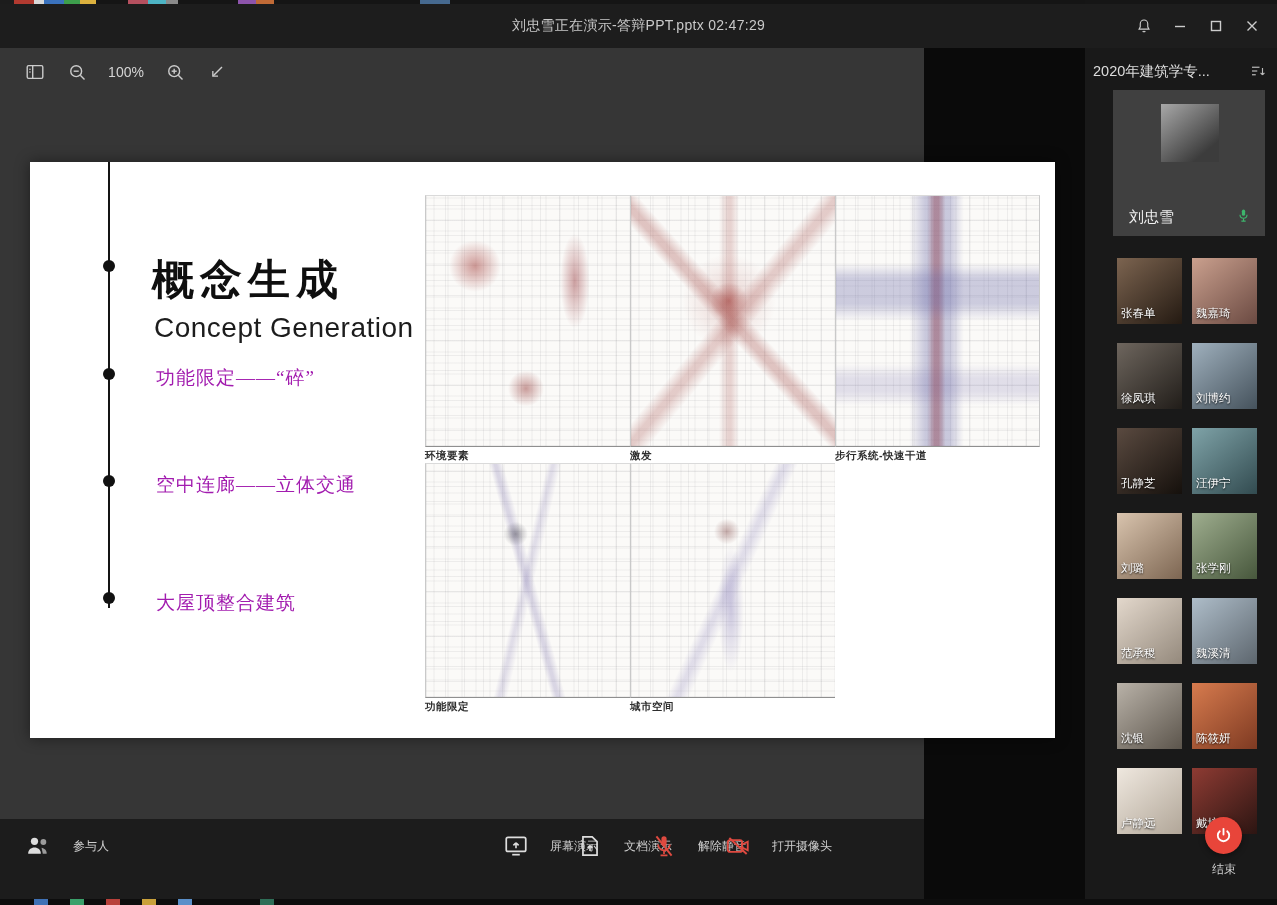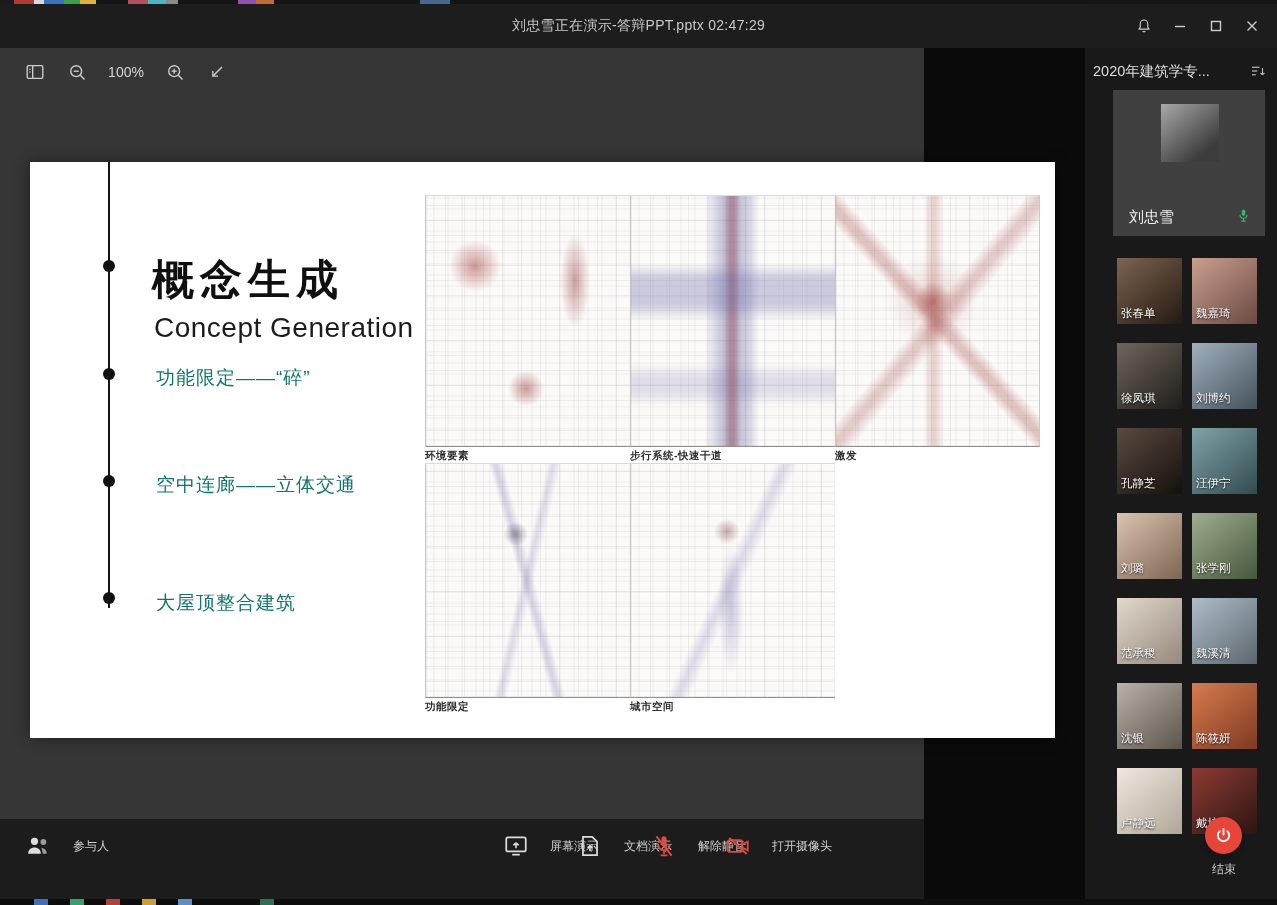--- a/index.html
+++ b/index.html
@@ -70,22 +70,22 @@
     position:absolute;left:122px;top:90px;
     font-family:"DejaVu Serif","Liberation Serif",serif;
     font-size:42px;font-weight:600;letter-spacing:6px;color:#0f0f0f;
   }
   .slide-title-en{
     position:absolute;left:124px;top:150px;
     font-size:28px;color:#1c1c1c;letter-spacing:.5px;
   }
   .bullet{
     position:absolute;left:126px;
-    font-family:Liberation Sans, sans-serif;
-    font-size:19px;color:#0f766e;letter-spacing:1px;
+    font-family:Liberation Serif, serif;
+    font-size:19px;color:#a21caf;letter-spacing:1px;
   }
   .bullet-0{top:203px;} .bullet-1{top:310px;} .bullet-2{top:428px;}
 
   
   .map-grid{
     position:absolute;left:395px;top:33px;width:615px;
     display:grid;grid-template-columns:repeat(3,1fr);
   }
   .map-cell{display:flex;flex-direction:column;}
   .map-area{
@@ -281,27 +281,27 @@
       <div class="slide-title-en">Concept Generation</div>
       <div class="bullet bullet-0">功能限定——“碎”</div>
       <div class="bullet bullet-1">空中连廊——立体交通</div>
       <div class="bullet bullet-2">大屋顶整合建筑</div>
 
       <div class="map-grid">
           <div class="map-cell idx-0">
     <div class="map-area"></div>
     <div class="map-label">环境要素</div>
   </div>
+          <div class="map-cell idx-1">
+    <div class="map-area"></div>
+    <div class="map-label">激发</div>
+  </div>
           <div class="map-cell idx-2">
     <div class="map-area"></div>
     <div class="map-label">步行系统-快速干道</div>
-  </div>
-          <div class="map-cell idx-1">
-    <div class="map-area"></div>
-    <div class="map-label">激发</div>
   </div>
           <div class="map-cell idx-3">
     <div class="map-area"></div>
     <div class="map-label">功能限定</div>
   </div>
           <div class="map-cell idx-4">
     <div class="map-area"></div>
     <div class="map-label">城市空间</div>
   </div>
         </div>

